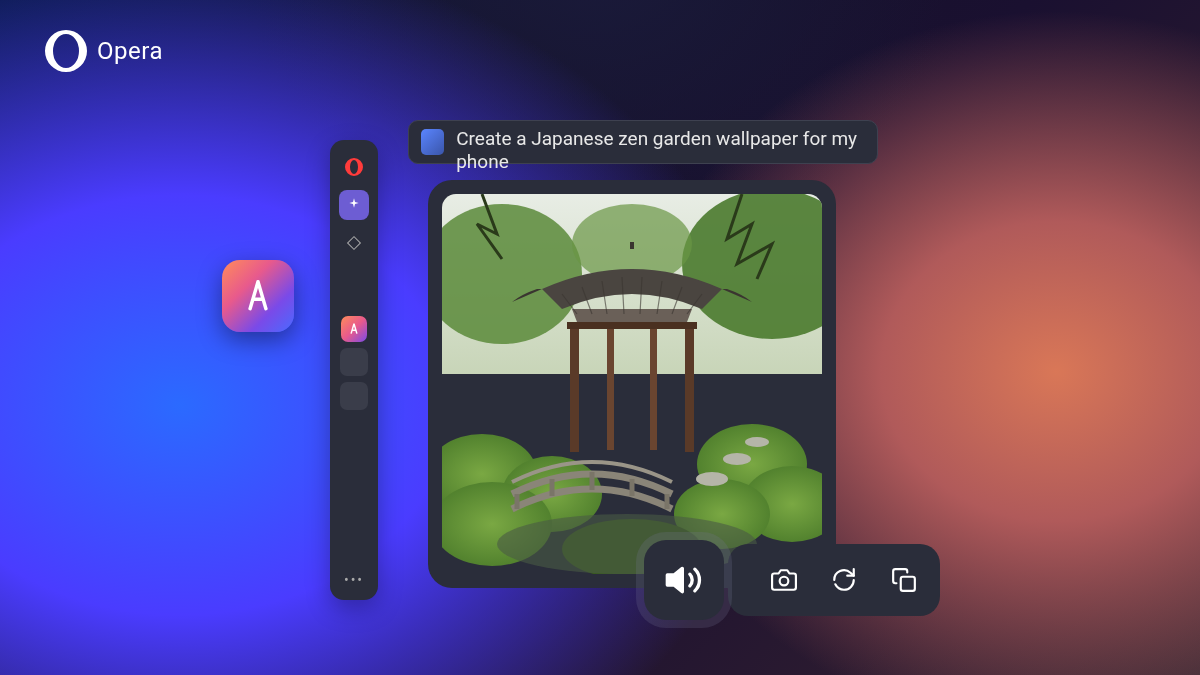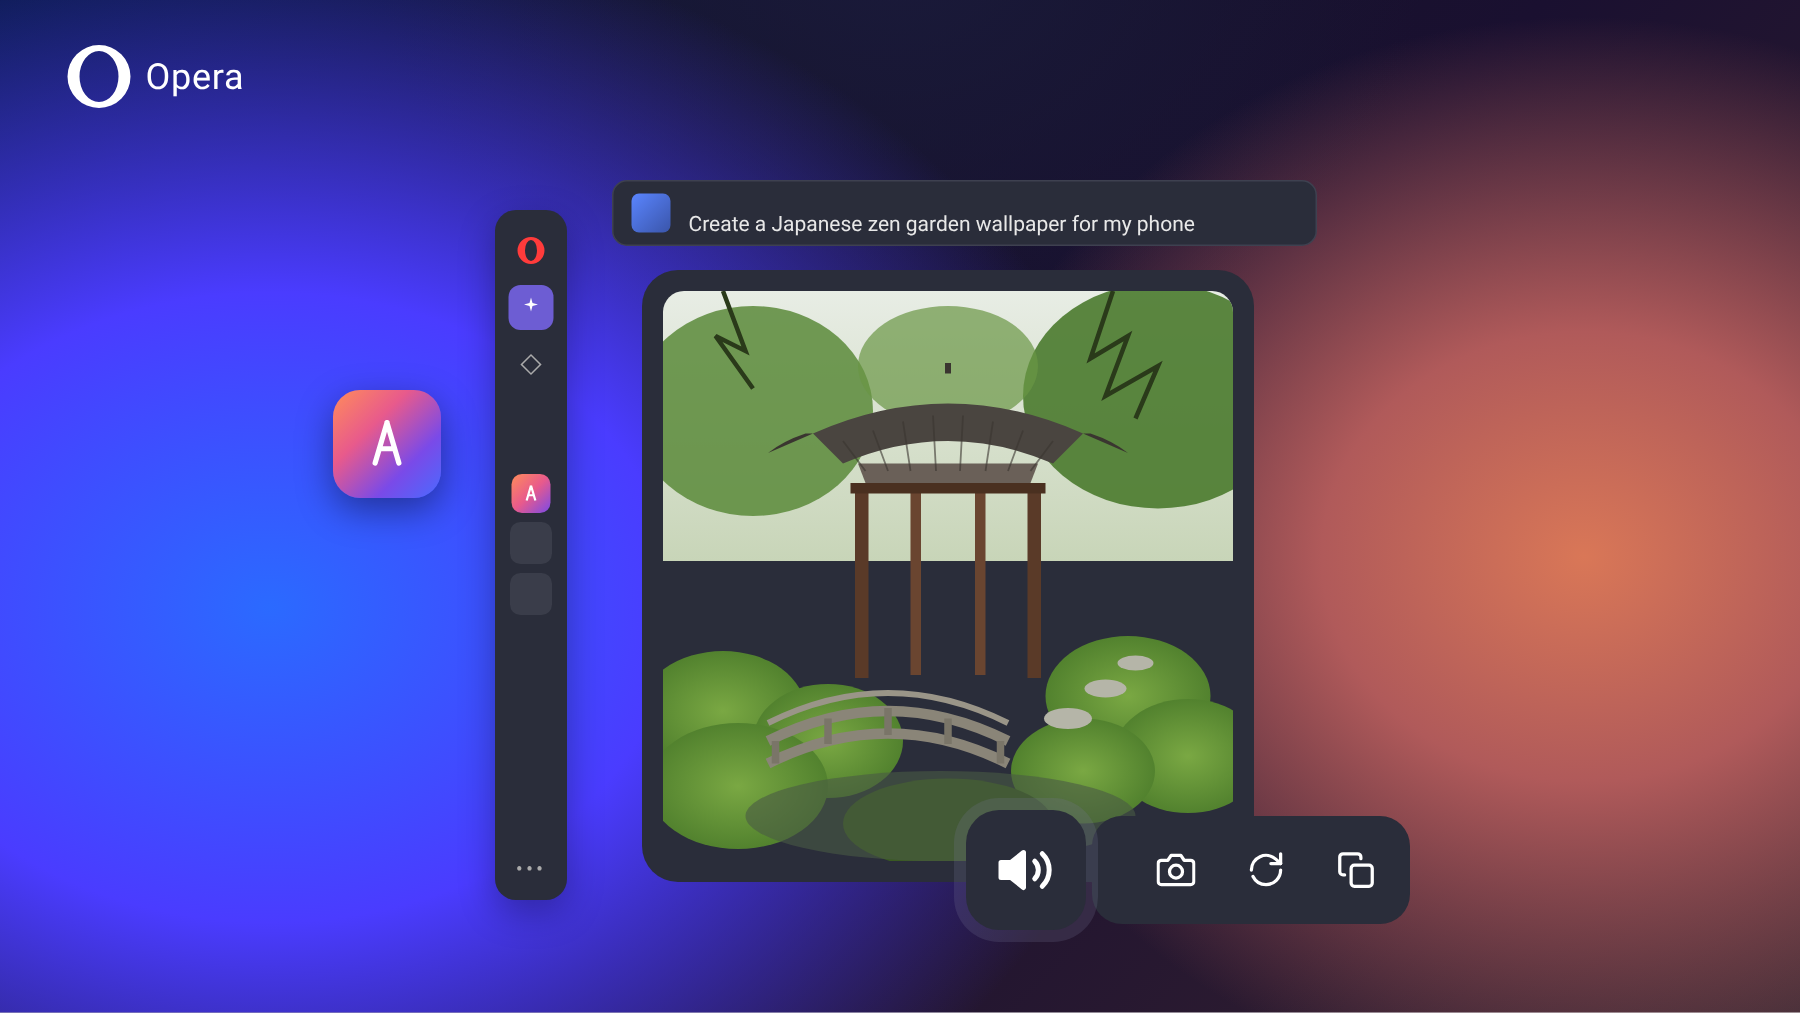--- a/index.html
+++ b/index.html
@@ -118,21 +118,21 @@
   display: flex;
   align-items: center;
   padding: 0 12px;
   gap: 12px;
 }
 .prompt-thumb {
   width: 26px; height: 26px;
   border-radius: 5px;
   background: linear-gradient(135deg, #5a85ff, #3a55aa);
 }
-.prompt-text { color: #e8e8e8; font-size: 14px; margin-top: 16px; }
+.prompt-text { color: #e8e8e8; font-size: 19px; margin-top: 16px; }
 
 
 .gen-frame {
   position: absolute;
   top: 180px;
   left: 428px;
   width: 408px;
   height: 408px;
   background: #2a2d3a;
   border-radius: 24px;

